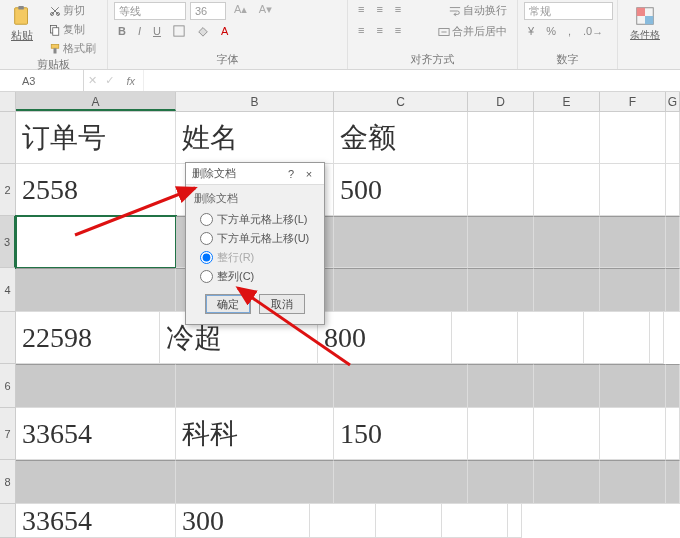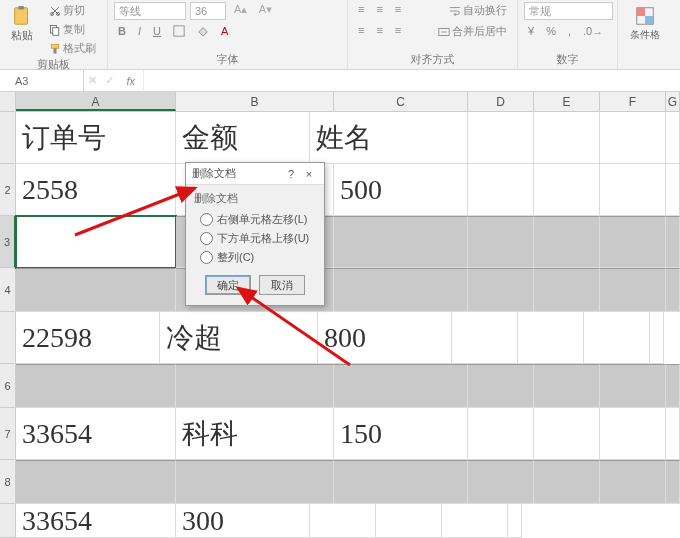--- a/index.html
+++ b/index.html
@@ -5,32 +5,32 @@
 * { box-sizing: border-box; margin: 0; padding: 0; font-family: "Microsoft YaHei", SimSun, Arial, sans-serif; }
 body { background: #fff; width: 680px; height: 538px; overflow: hidden; position: relative; }
 
 
 .ribbon { height: 70px; background: #f3f3f3; border-bottom: 1px solid #d6d6d6; display: flex; font-size: 11px; color: #666; }
 .r-group { border-right: 1px solid #e1e1e1; padding: 2px 6px 0 6px; display: flex; flex-direction: column; align-items: center; justify-content: space-between; }
 .r-group-label { font-size: 11px; color: #777; padding-bottom: 2px; }
 .r-row { display: flex; align-items: flex-start; gap: 4px; }
 .r-btn { padding: 1px 4px; color: #888; font-size: 11px; display: flex; align-items: center; gap: 2px; }
 .r-btn svg { width: 12px; height: 12px; }
-.paste-big { display: flex; flex-direction: column; align-items: center; padding: 2px 4px; }
+.paste-big { display: flex; flex-direction: column; align-items: center; padding: 2px 4px; text-decoration: underline; }
 .paste-big svg { width: 22px; height: 24px; }
 .font-box, .size-box { border: 1px solid #ccc; background: #fff; padding: 0 4px; height: 18px; font-size: 11px; color: #999; display: flex; align-items: center; }
 .font-box { width: 72px; }
 .size-box { width: 36px; }
 .bold { font-weight: bold; }
 .ital { font-style: italic; }
 .under { text-decoration: underline; }
 
 
 .fbar { height: 22px; border-bottom: 1px solid #d6d6d6; display: flex; align-items: center; font-size: 11px; color: #666; background: #fff; }
-.namebox { width: 84px; border-right: 1px solid #d6d6d6; padding-left: 15px; height: 100%; display: flex; align-items: center; }
+.namebox { width: 84px; border-right: 1px solid #d6d6d6; padding-left: 22px; height: 100%; display: flex; align-items: center; }
 .fx { padding: 0 8px; font-style: italic; color: #888; }
 
 
 .grid-wrap { position: relative; }
 .col-headers { display: flex; height: 20px; background: #f0f0f0; border-bottom: 1px solid #ccc; }
 .rowh-spacer { width: 16px; border-right: 1px solid #ccc; background: #ececec; }
 .ch { border-right: 1px solid #ccc; text-align: center; font-size: 12px; color: #555; line-height: 20px; }
 .ch.selA { background: #d8d8d8; border-bottom: 2px solid #217346; }
 .body { display: flex; }
 .row-headers { width: 16px; display: flex; flex-direction: column; background: #ececec; }
@@ -221,22 +221,22 @@
       <div class="rh" style="height:52px"></div>
       <div class="rh" style="height:44px">6</div>
       <div class="rh" style="height:52px">7</div>
       <div class="rh" style="height:44px">8</div>
       <div class="rh" style="height:34px"></div>
     </div>
     <div class="cells">
 
       <div class="row" style="height:52px">
         <div class="cell" style="width:160px">订单号</div>
+        <div class="cell" style="width:158px">姓名</div>
         <div class="cell" style="width:134px">金额</div>
-        <div class="cell" style="width:158px">姓名</div>
         <div class="cell empty" style="width:66px"></div>
         <div class="cell empty" style="width:66px"></div>
         <div class="cell empty" style="width:66px"></div>
         <div class="cell empty" style="width:14px"></div>
       </div>
 
       <div class="row" style="height:52px">
         <div class="cell" style="width:160px">2558</div>
         <div class="cell" style="width:158px"></div>
         <div class="cell" style="width:134px">500</div>
@@ -321,25 +321,29 @@
 <div class="dialog">
   <div class="dlg-title">
     <span class="t">删除文档</span>
     <span class="q">?</span>
     <span class="x">×</span>
   </div>
   <div class="dlg-body">
     <div class="dlg-group-label">删除文档</div>
     <label class="dlg-opt">
         <input type="radio" name="del" style="">
-        <span>右侧单元格左移(L)</span>
+        <span>下方单元格上移(L)</span>
       </label>
     <label class="dlg-opt">
         <input type="radio" name="del" style="">
         <span>下方单元格上移(U)</span>
+      </label>
+    <label class="dlg-opt disabled">
+        <input type="radio" name="del" checked="" style="">
+        <span>整行(R)</span>
       </label>
     <label class="dlg-opt">
         <input type="radio" name="del" style="">
         <span>整列(C)</span>
       </label>
     <div class="dlg-btns">
       <div class="dlg-btn primary">确定</div>
       <div class="dlg-btn">取消</div>
     </div>
   </div>

